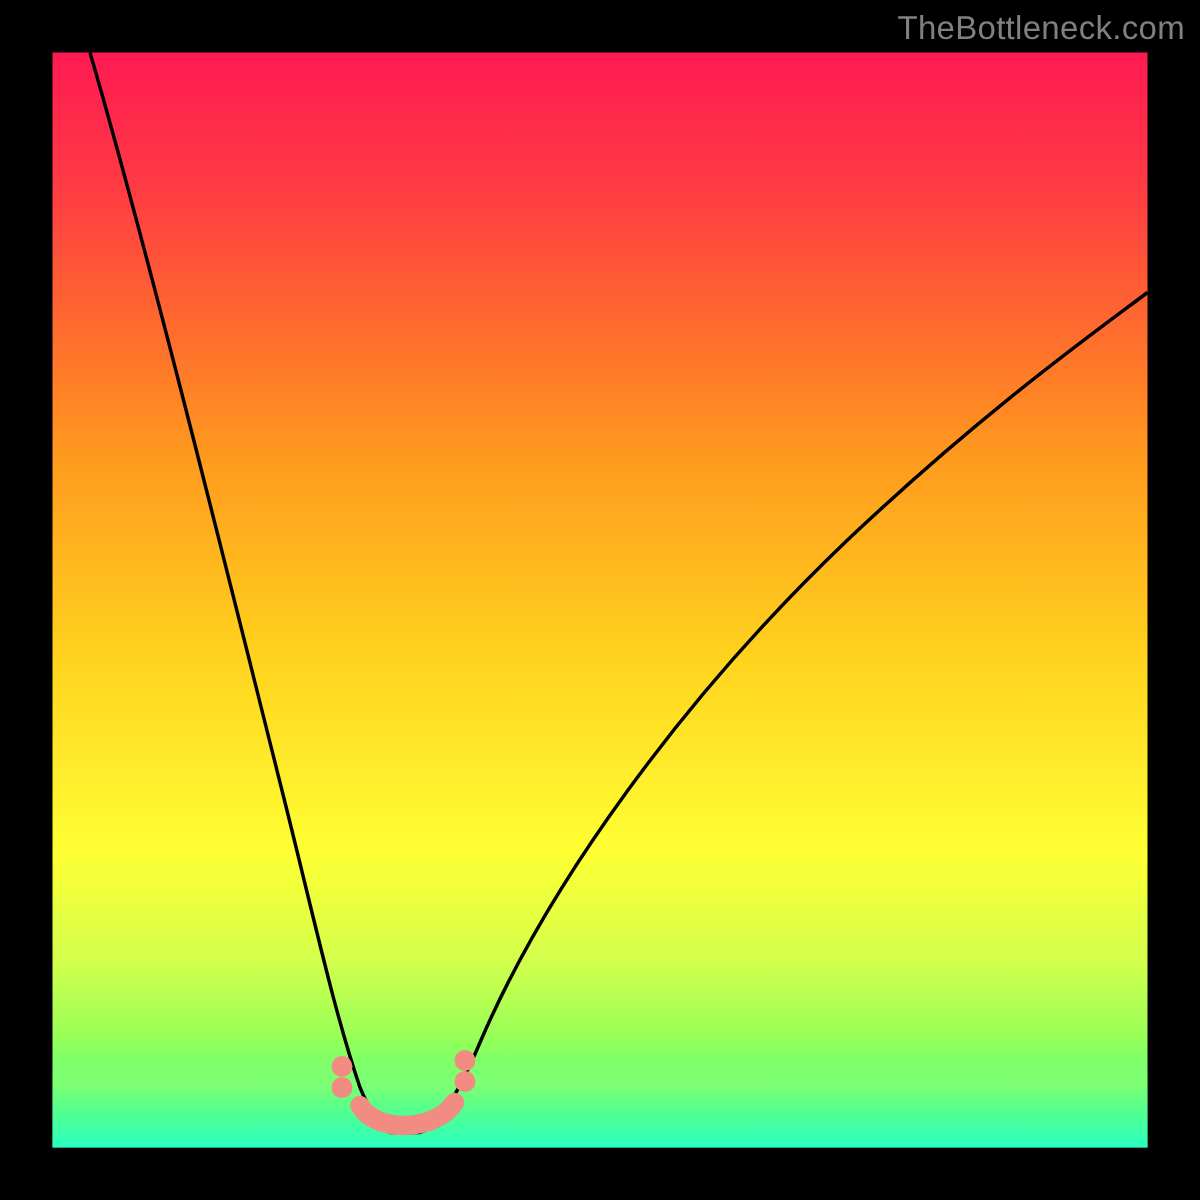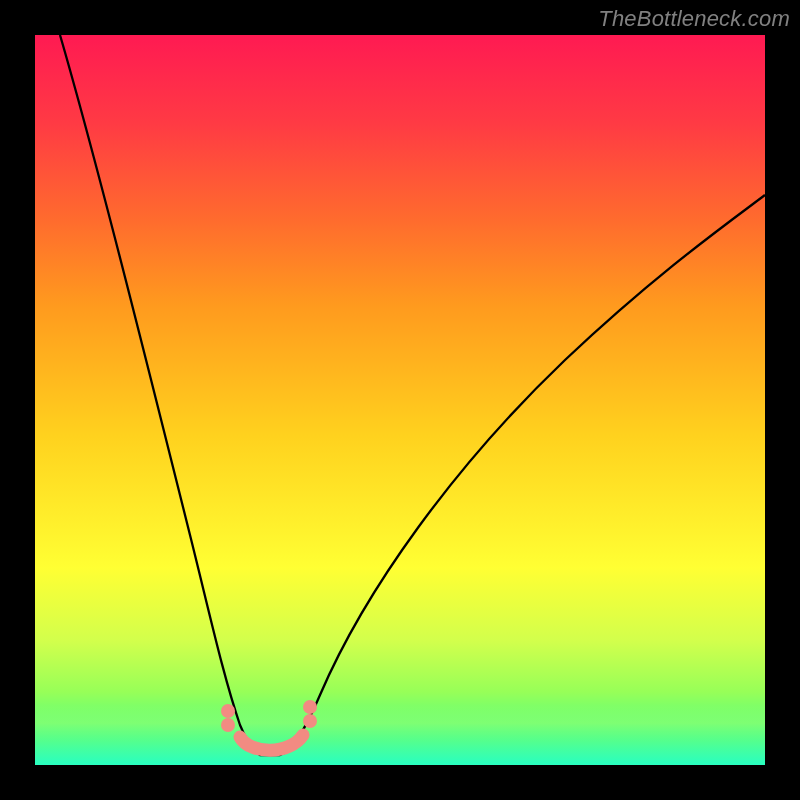--- a/index.html
+++ b/index.html
@@ -11,21 +11,20 @@
     font-family: Arial, Helvetica, sans-serif;
     overflow: hidden;
   }
   .frame {
     position: absolute;
     left: 0;
     top: 0;
     width: 800px;
     height: 667px;
     background: #000;
-    font-style: italic;
   }
   .plot {
     position: absolute;
     left: 35px;
     top: 35px;
     width: 730px;
     height: 730px;
     
     background: linear-gradient(to bottom,
       #ff1a52 0%,

